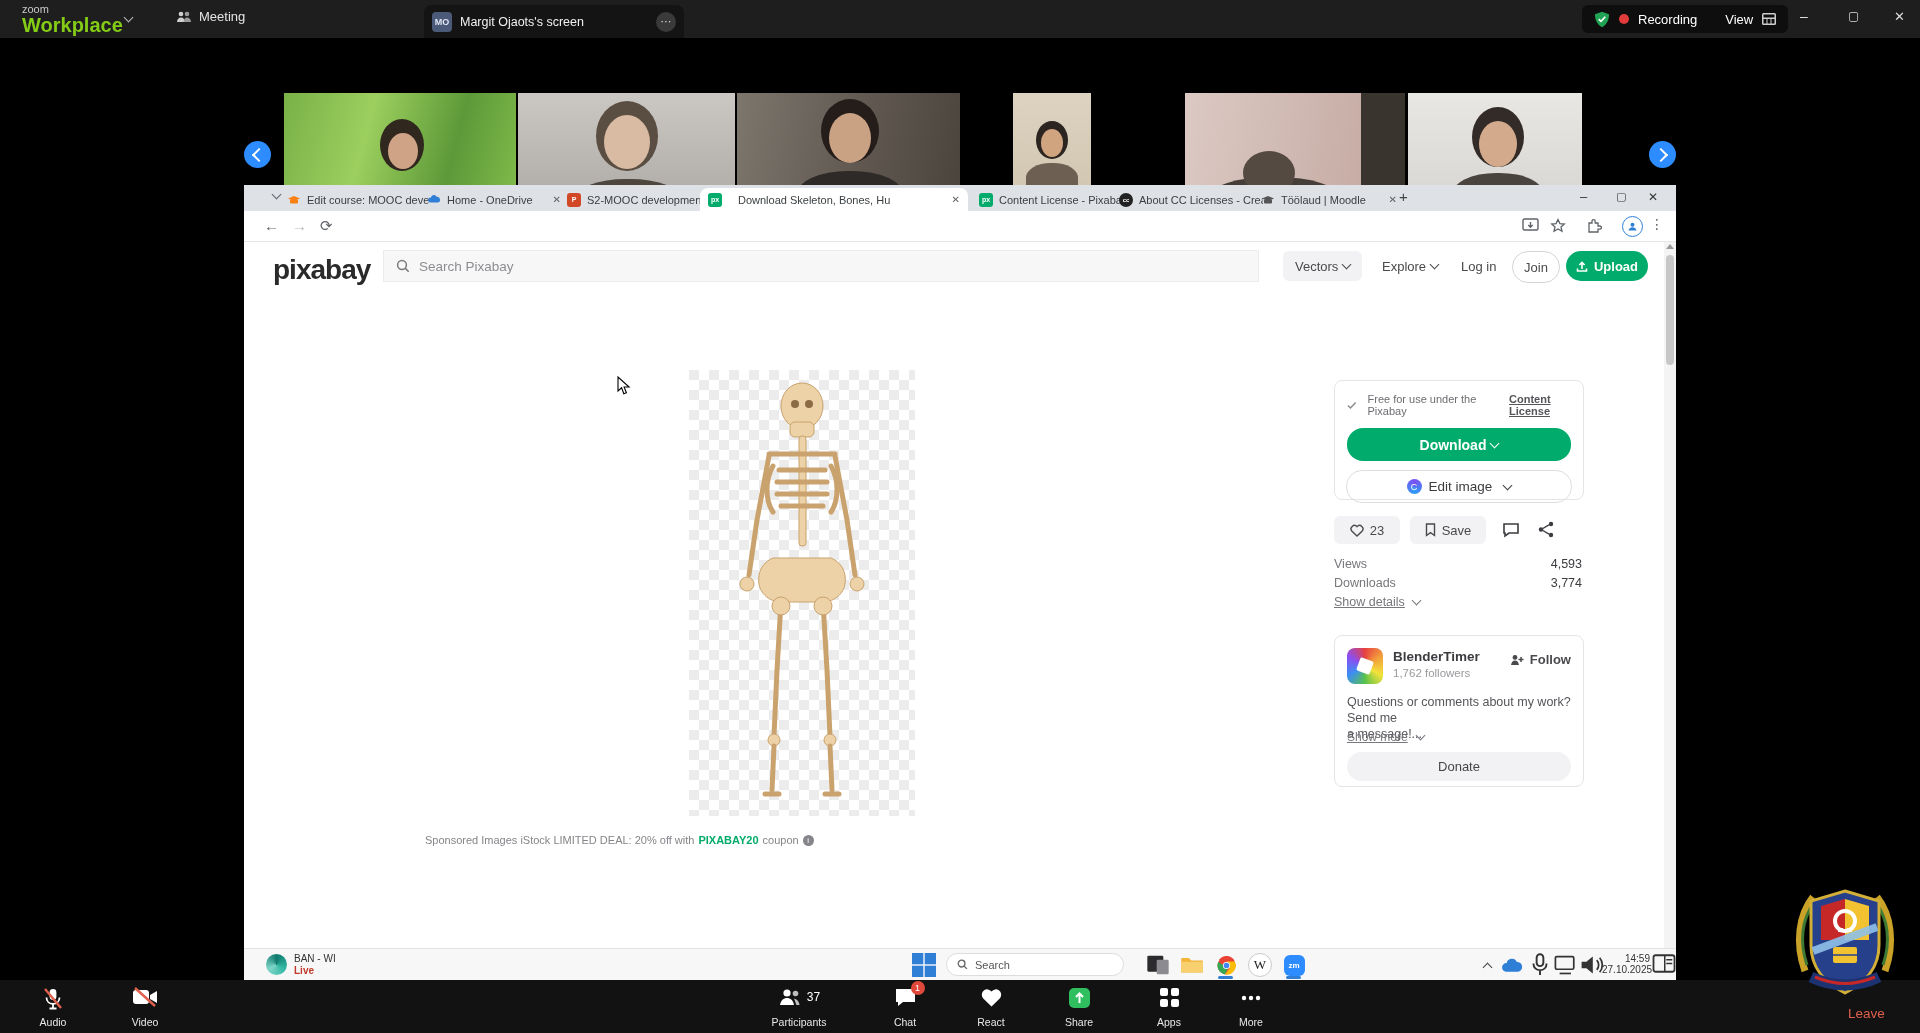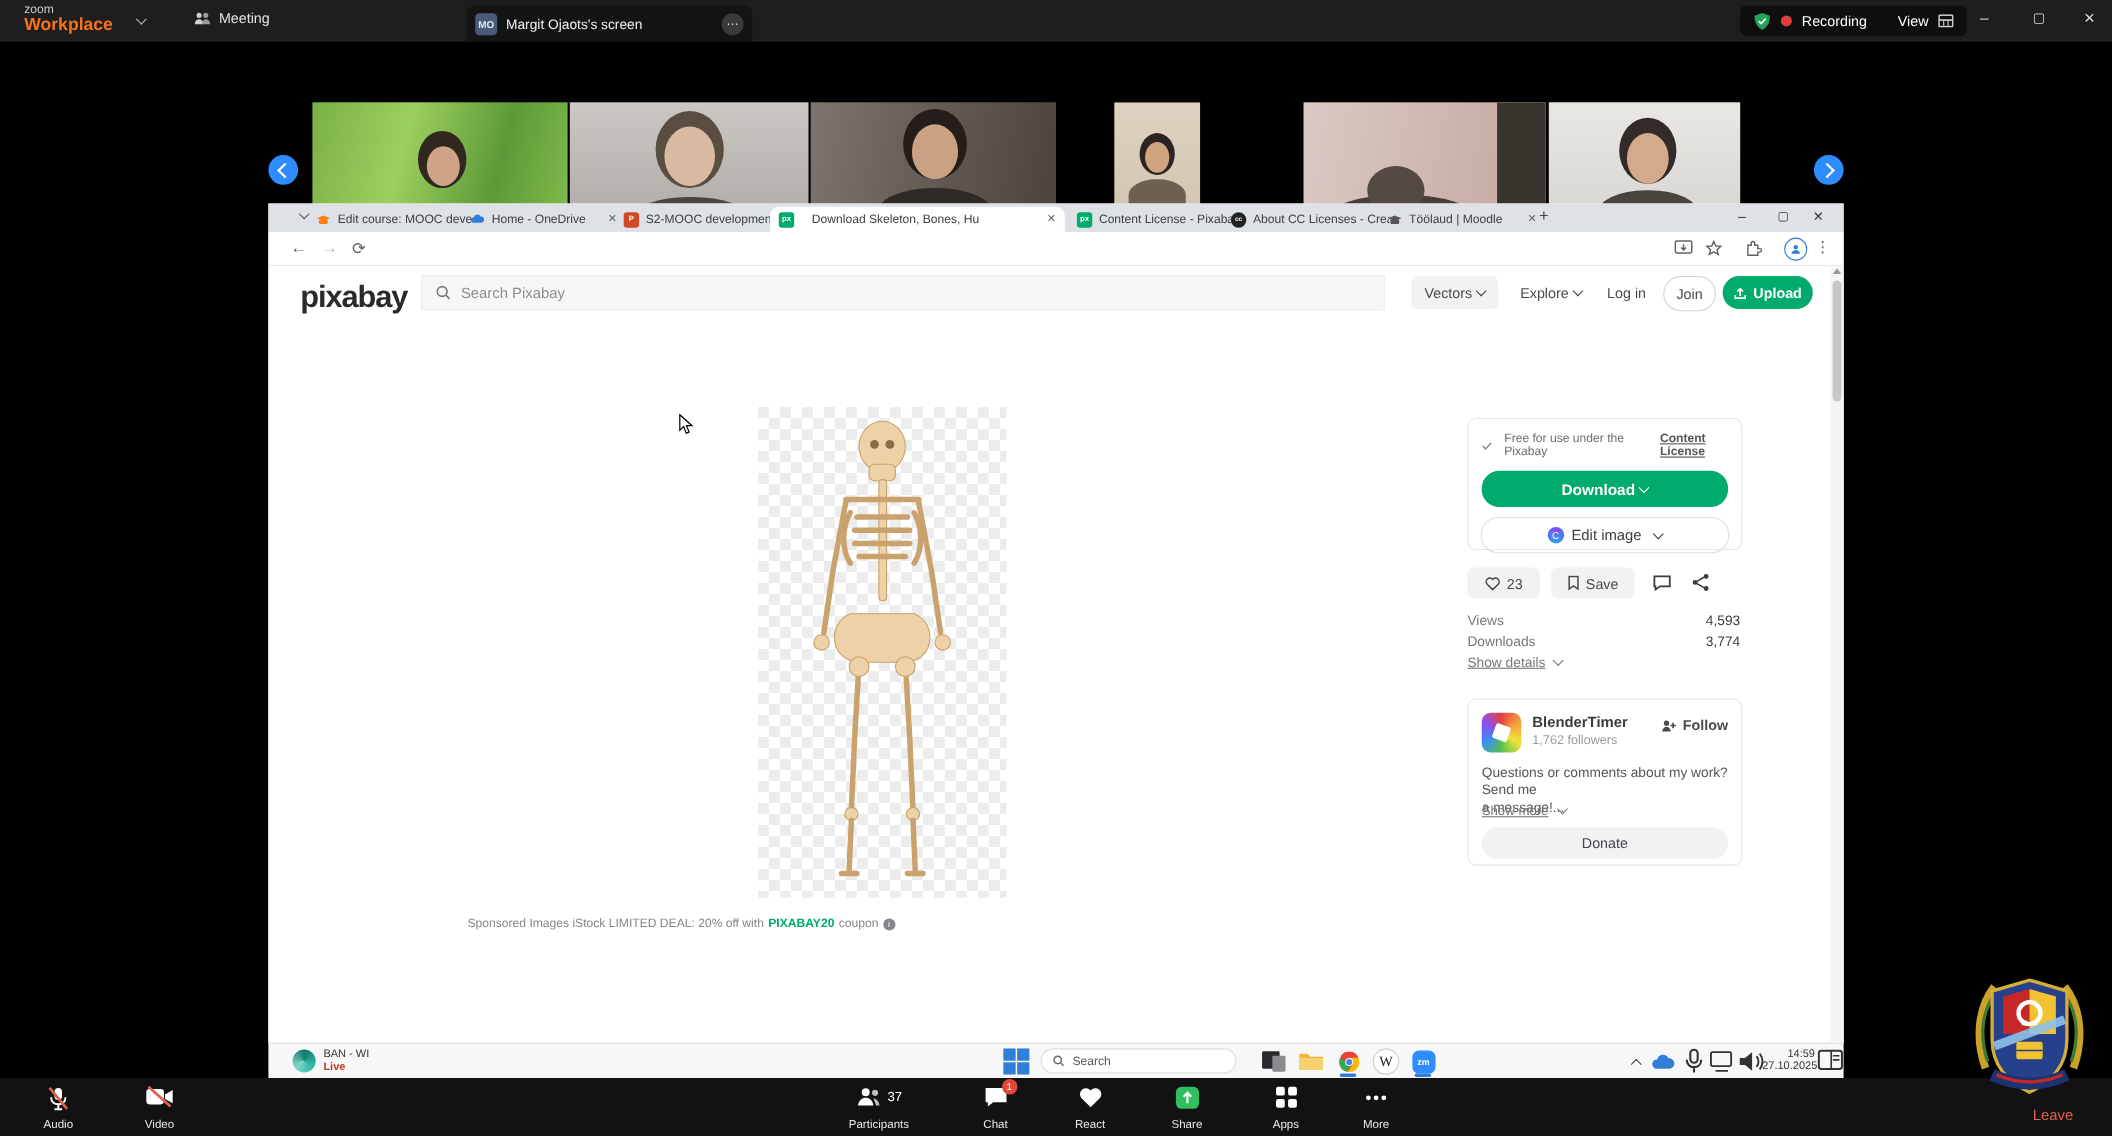--- a/index.html
+++ b/index.html
@@ -48,21 +48,21 @@
   .zbtn .lbl{font-size:10.5px;color:#e8e8e8;padding-bottom:2px;}
   svg{display:block;}
 </style>
 </head>
 <body>
 
 <div id="root">
 
   <div id="topbar">
     <div class="abs" style="left:22px;top:3px;font-size:11px;color:#c9c9c9;">zoom</div>
-    <div class="abs" style="left:22px;top:14px;font-size:16px;font-weight:bold;color:#f97316;">Workplace</div>
+    <div class="abs" style="left:22px;top:14px;font-size:20px;font-weight:bold;color:#84cc16;">Workplace</div>
     <span class="cdown abs" style="left:120px;top:17px;color:#bbb;"></span>
     <div class="abs row" style="left:176px;top:9px;gap:7px;">
       <svg width="16" height="14" viewBox="0 0 16 14">
           <circle cx="5" cy="4" r="2.3" fill="#cfcfcf"></circle>
           <circle cx="11" cy="4" r="2.3" fill="#9a9a9a"></circle>
           <path d="M1 12c0-3 2-4.5 4-4.5s4 1.5 4 4.5z" fill="#cfcfcf"></path>
           <path d="M7.5 12c.3-2.6 1.8-4.5 3.5-4.5 2 0 4 1.5 4 4.5z" fill="#9a9a9a"></path>
         </svg>
       <span style="font-size:13px;color:#e4e4e4;">Meeting</span>
     </div>

